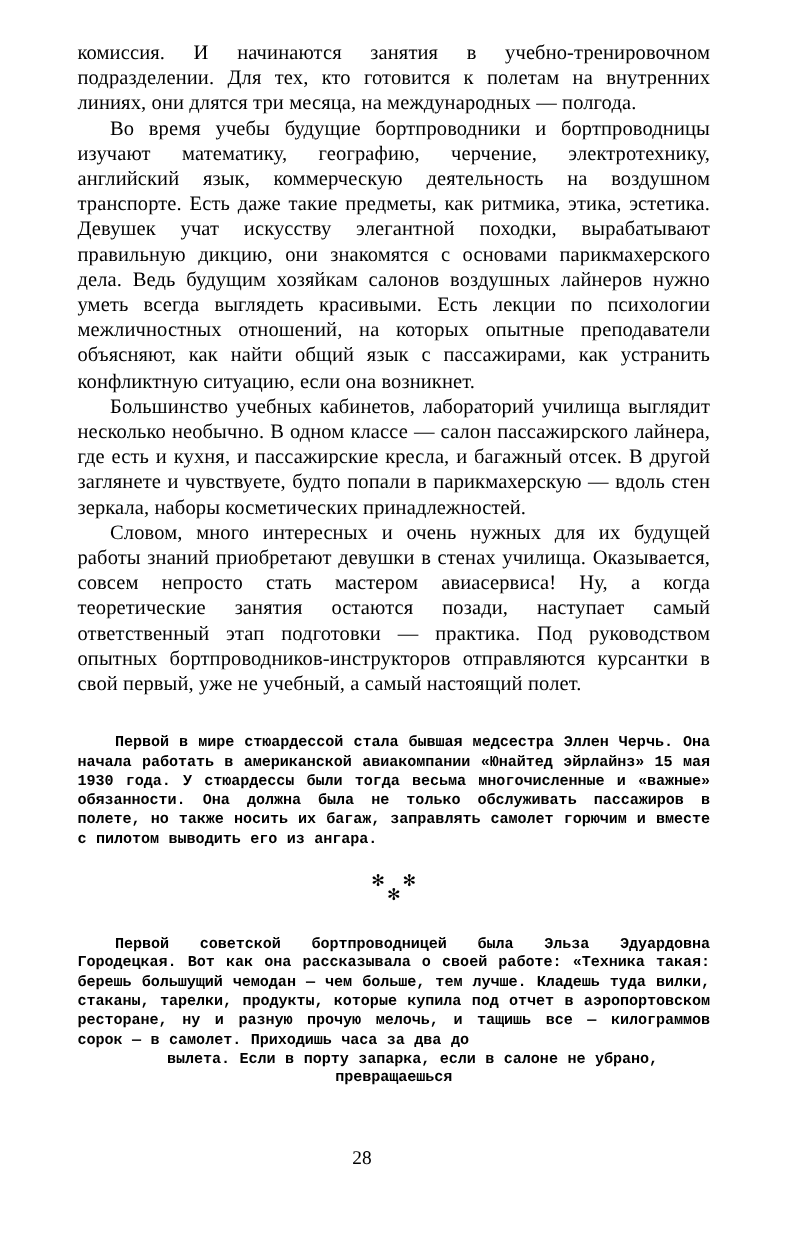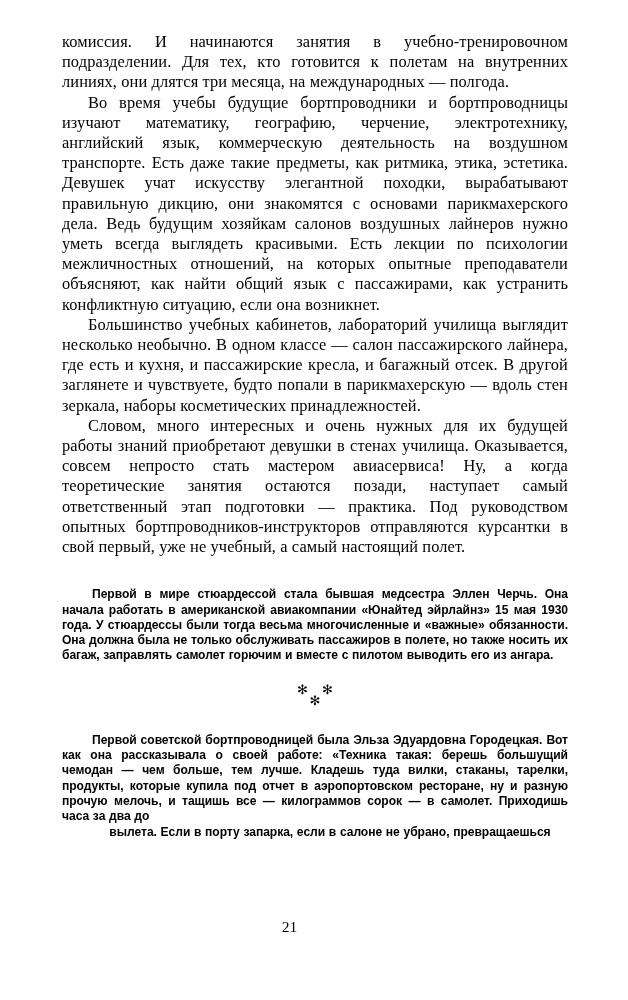--- a/index.html
+++ b/index.html
@@ -42,21 +42,21 @@
     text-indent: 26px;
     letter-spacing: 0.1px;
     hyphens: none;
   }
   .body-par.no-indent {
     text-indent: 0;
   }
 
   
   .note-block {
-    font-family: Liberation Sans, sans-serif;
+    font-family: Liberation Mono, monospace;
     font-size: 12.1px;
     font-weight: bold;
     line-height: 15.3px;
     text-align: justify;
     text-justify: inter-word;
     margin: 0;
     text-indent: 30px;
     letter-spacing: -0.05px;
     word-spacing: 0.4px;
   }
@@ -130,15 +130,15 @@
       <span class="ast-row top">✻✻</span>
       <span class="ast-row bottom">✻</span>
     </div>
 
     <div class="gap-after-orn"></div>
 
     <p class="note-block"><span>Первой советской бортпроводницей была Эльза Эдуардовна Городецкая. Вот как она рассказывала о своей работе: «Техника такая: берешь большущий чемодан — чем больше, тем лучше. Кладешь туда вилки, стаканы, тарелки, продукты, которые купила под отчет в аэропортовском ресторане, ну и разную прочую мелочь, и тащишь все — килограммов сорок — в самолет. Приходишь часа за два до</span><span class="last-line">вылета. Если в порту запарка, если в салоне не убрано, превращаешься</span></p>
 
   </div>
 
-  <div class="folio">21</div>
+  <div class="folio">28</div>
 
 </div>
 
 </body></html>

